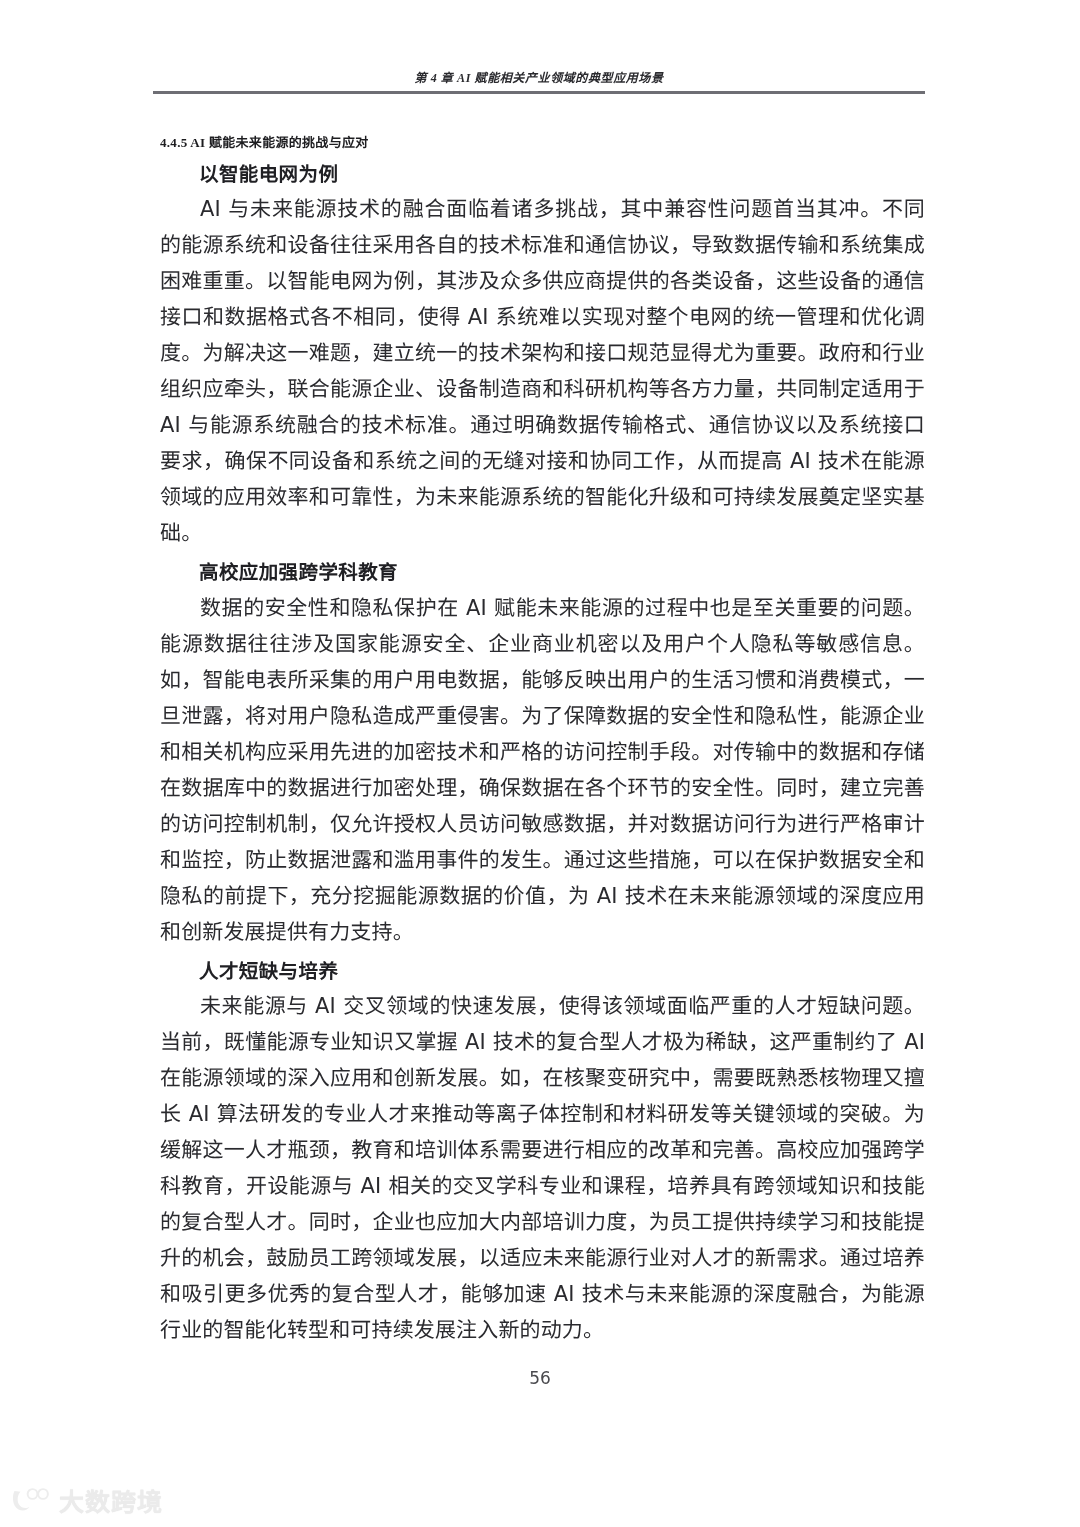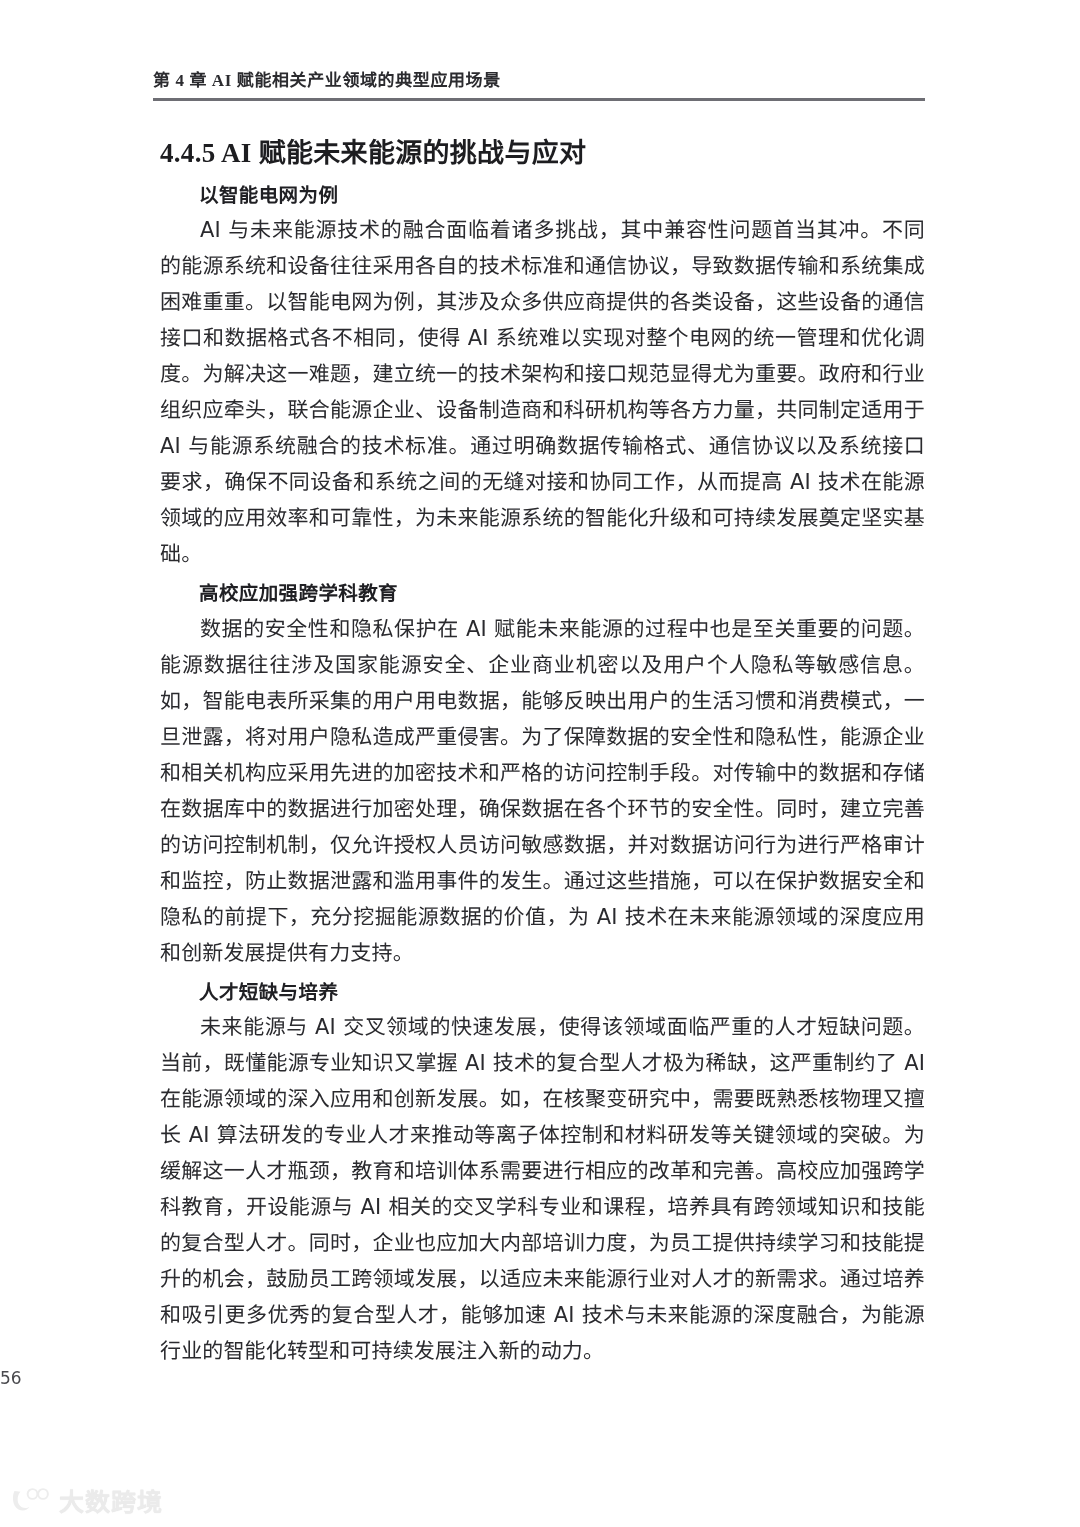--- a/index.html
+++ b/index.html
@@ -25,45 +25,46 @@
   }
 
   
   .header-block {
     position: absolute;
     left: 153px;
     top: 70px;
     width: 772px;
   }
   .header-title {
-    text-align: left;
-    font-size: 17px;
+    text-align: center;
+    font-size: 12px;
     font-weight: bold;
     letter-spacing: 0.6px;
     color: #2b2b2f;
     line-height: 1.35;
     white-space: nowrap;
+    font-style: italic;
   }
   .header-rule {
     margin-top: 5px;
     height: 3px;
     background: #6e6e74;
     width: 100%;
   }
 
   
   .content {
     position: absolute;
     left: 160px;
     top: 133px;
     width: 765px;
   }
 
   .section-heading {
-    font-size: 27px;
+    font-size: 13px;
     font-weight: bold;
     color: #1d1d20;
     letter-spacing: 0.3px;
     line-height: 1.5;
     margin: 0 0 2px 0;
     font-family: "Liberation Serif", "DejaVu Serif", serif;
   }
 
   .sub-heading {
     font-size: 19.5px;
@@ -88,20 +89,21 @@
     font-family: "DejaVu Sans", "Liberation Sans", sans-serif;
     word-break: break-all;
   }
 
   
   .page-number {
     position: absolute;
     left: 0;
     right: 0;
     top: 1368px;
+    text-align: center;
     font-size: 17px;
     color: #4a4a4e;
     font-family: "DejaVu Sans", "Liberation Sans", sans-serif;
   }
 
   
   .watermark {
     position: absolute;
     left: 10px;
     top: 1482px;

